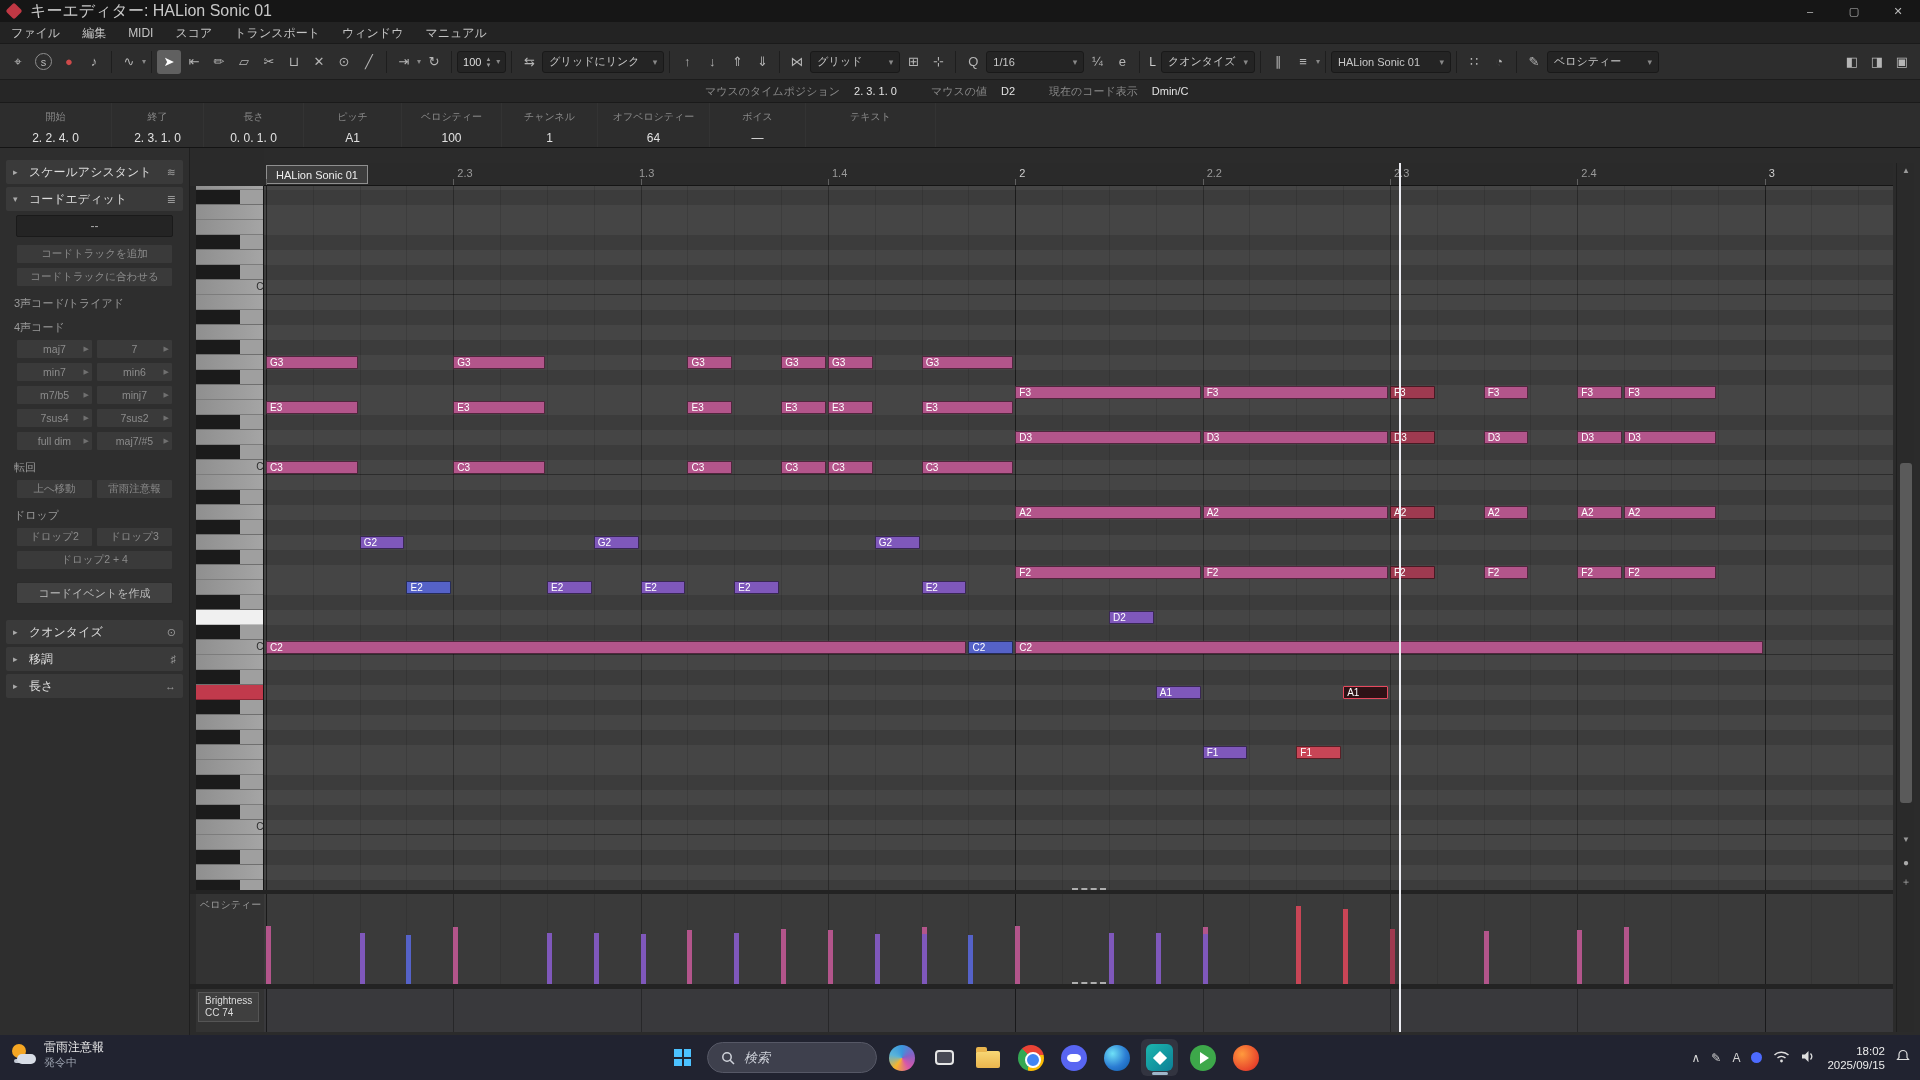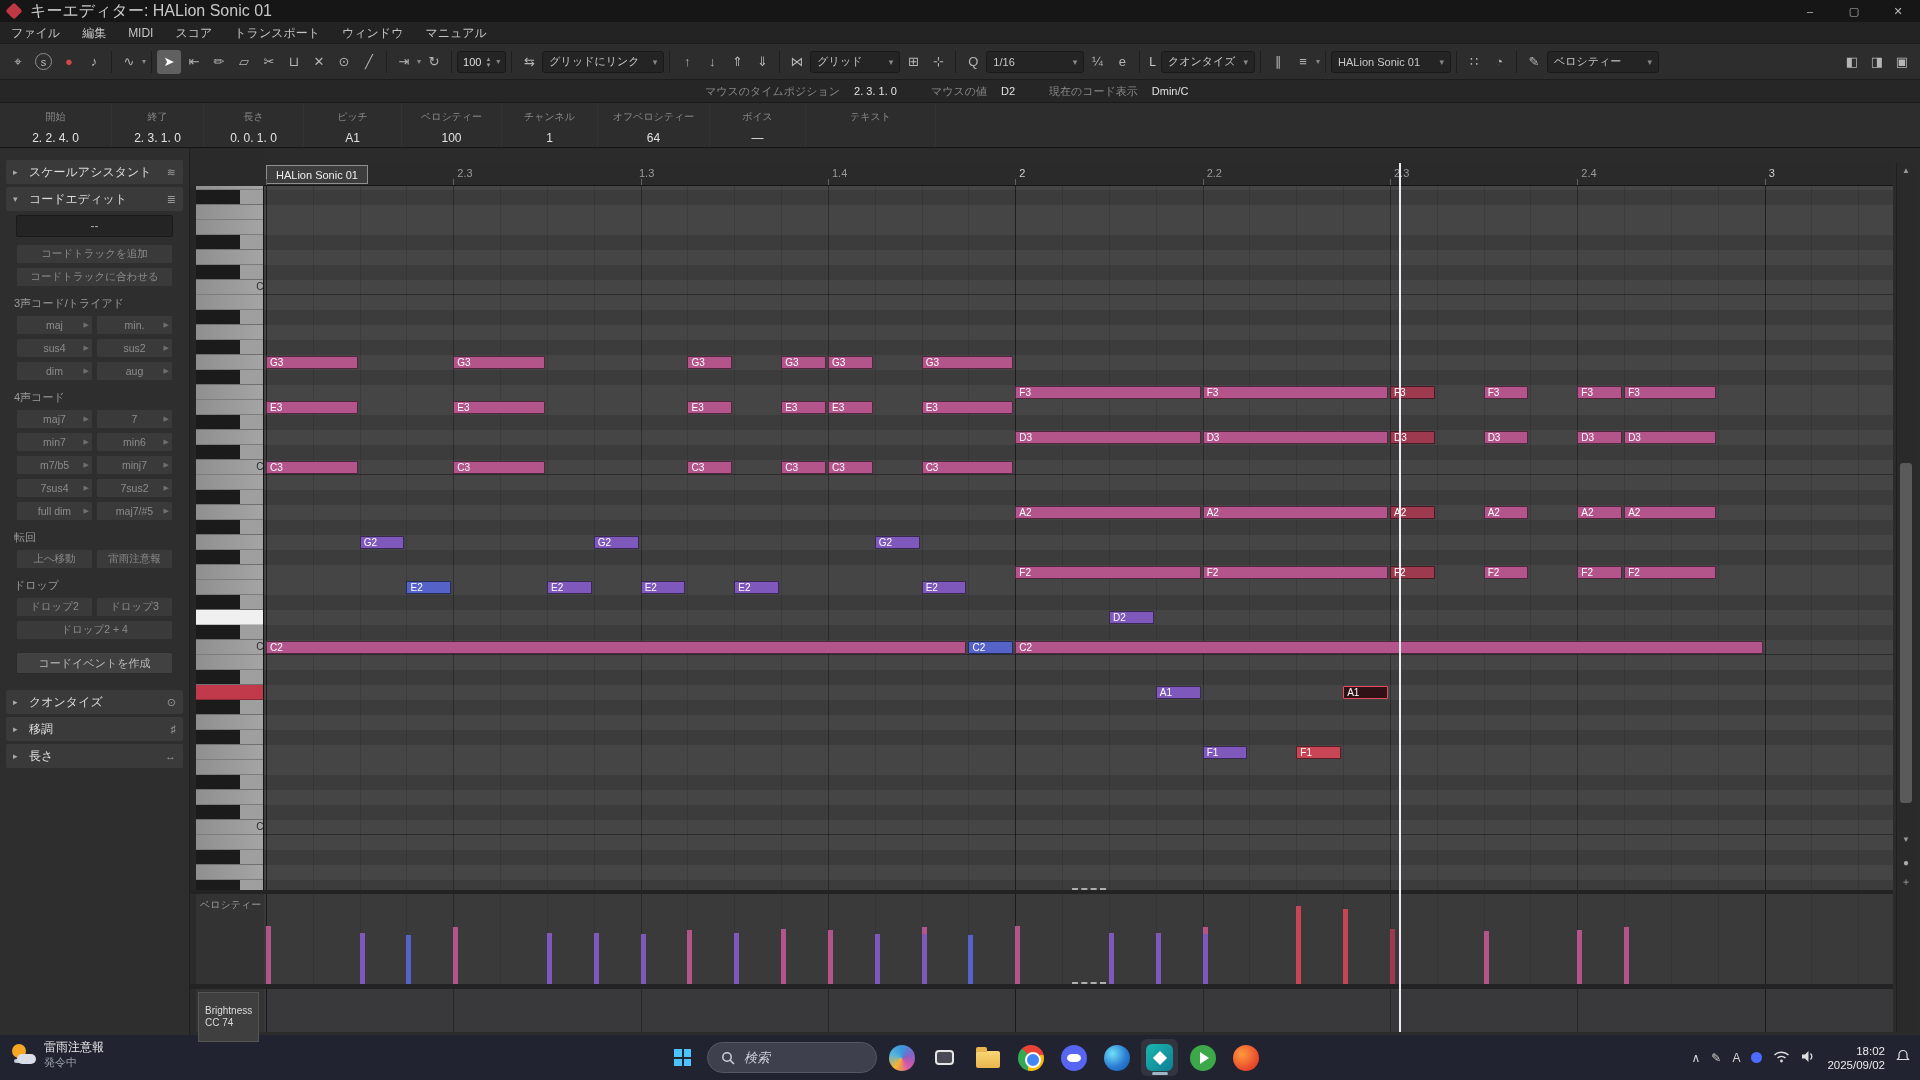--- a/index.html
+++ b/index.html
@@ -89,21 +89,21 @@
 
 
 #lane-div1{position:absolute;left:190px;top:890px;width:1703px;height:4px;background:#232323;}
 #vel-left{position:absolute;left:196px;top:894px;width:68px;height:90px;background:#333;}
 #vel-label{font-size:10px;color:#9a9a9a;padding:4px 0 0 4px;display:block;}
 #vel{position:absolute;left:264px;top:894px;width:1629px;height:90px;background:#3a3a3a;overflow:hidden;}
 .vbar{position:absolute;bottom:0;width:5px;}
 #lane-div2{position:absolute;left:190px;top:984px;width:1703px;height:5px;background:#232323;}
 #cc-left{position:absolute;left:196px;top:989px;width:68px;height:43px;background:#333;}
 #cc{position:absolute;left:264px;top:989px;width:1629px;height:43px;background:#39393c;overflow:hidden;}
-#cc-label{position:absolute;left:198px;top:992px;background:#3f3f3f;border:1px solid #555;padding:12px 6px;font-size:10px;color:#ddd;line-height:12px;z-index:5;}
+#cc-label{position:absolute;left:198px;top:992px;background:#3f3f3f;border:1px solid #555;padding:2px 6px;font-size:10px;color:#ddd;line-height:12px;z-index:5;}
 .lane-dash{position:absolute;width:34px;border-top:2px dashed #aeaeae;z-index:6;}
 
 
 #playhead{position:absolute;top:163px;height:869px;width:2px;background:rgba(236,236,242,0.85);z-index:40;}
 #vscroll{position:absolute;left:1896px;top:163px;width:18px;height:869px;background:#2a2a2a;border-left:1px solid #1f1f1f;}
 .vs-arrow{position:absolute;left:0;width:18px;text-align:center;font-size:8px;color:#999;}
 #vs-thumb{position:absolute;left:3px;top:300px;width:12px;height:340px;background:#5a5a5a;border-radius:3px;}
 .vs-zoom{position:absolute;left:0;width:18px;text-align:center;font-size:10px;color:#aaa;}
 
 
@@ -344,28 +344,20 @@
       </div>
       <div class="lp-header">
         <span class="lp-caret">▾</span>
         <span class="lp-title">コードエディット</span>
         <span class="lp-hicon">≣</span>
       </div>
       <div class="lp-display">--</div>
       <div class="lp-btn lp-wide">コードトラックを追加</div>
       <div class="lp-btn lp-wide">コードトラックに合わせる</div>
       <div class="lp-label">3声コード/トライアド</div>
-      <div class="lp-grid">
-        <div class="lp-btn">maj<span class="pad-arrow">▶</span></div>
-        <div class="lp-btn">min.<span class="pad-arrow">▶</span></div>
-        <div class="lp-btn">sus4<span class="pad-arrow">▶</span></div>
-        <div class="lp-btn">sus2<span class="pad-arrow">▶</span></div>
-        <div class="lp-btn">dim<span class="pad-arrow">▶</span></div>
-        <div class="lp-btn">aug<span class="pad-arrow">▶</span></div>
-      </div>
       <div class="lp-label">4声コード</div>
       <div class="lp-grid">
         <div class="lp-btn">maj7<span class="pad-arrow">▶</span></div>
         <div class="lp-btn">7<span class="pad-arrow">▶</span></div>
         <div class="lp-btn">min7<span class="pad-arrow">▶</span></div>
         <div class="lp-btn">min6<span class="pad-arrow">▶</span></div>
         <div class="lp-btn">m7/b5<span class="pad-arrow">▶</span></div>
         <div class="lp-btn">minj7<span class="pad-arrow">▶</span></div>
         <div class="lp-btn">7sus4<span class="pad-arrow">▶</span></div>
         <div class="lp-btn">7sus2<span class="pad-arrow">▶</span></div>
@@ -818,21 +810,21 @@
         </svg>
       </span>
       <span>
         <svg width="15" height="13" viewBox="0 0 15 13">
           <polygon points="1,4.5 4,4.5 7.5,1 7.5,12 4,8.5 1,8.5" fill="#ddd"></polygon>
           <path d="M9.5 3.5 A 4.5 4.5 0 0 1 9.5 9.5" fill="none" stroke="#ddd" stroke-width="1.3"></path>
         </svg>
       </span>
       <div id="tb-clock">
         <span>18:02</span>
-        <span>2025/09/02</span>
+        <span>2025/09/15</span>
       </div>
       <span>
         <svg width="14" height="14" viewBox="0 0 14 14">
           <path d="M7 1.5 a 4 4 0 0 1 4 4 v3 l1.5 2 h-11 l1.5-2 v-3 a 4 4 0 0 1 4-4 z" fill="none" stroke="#ddd" stroke-width="1.2"></path>
         </svg>
       </span>
     </div>
 
   </div>
 

